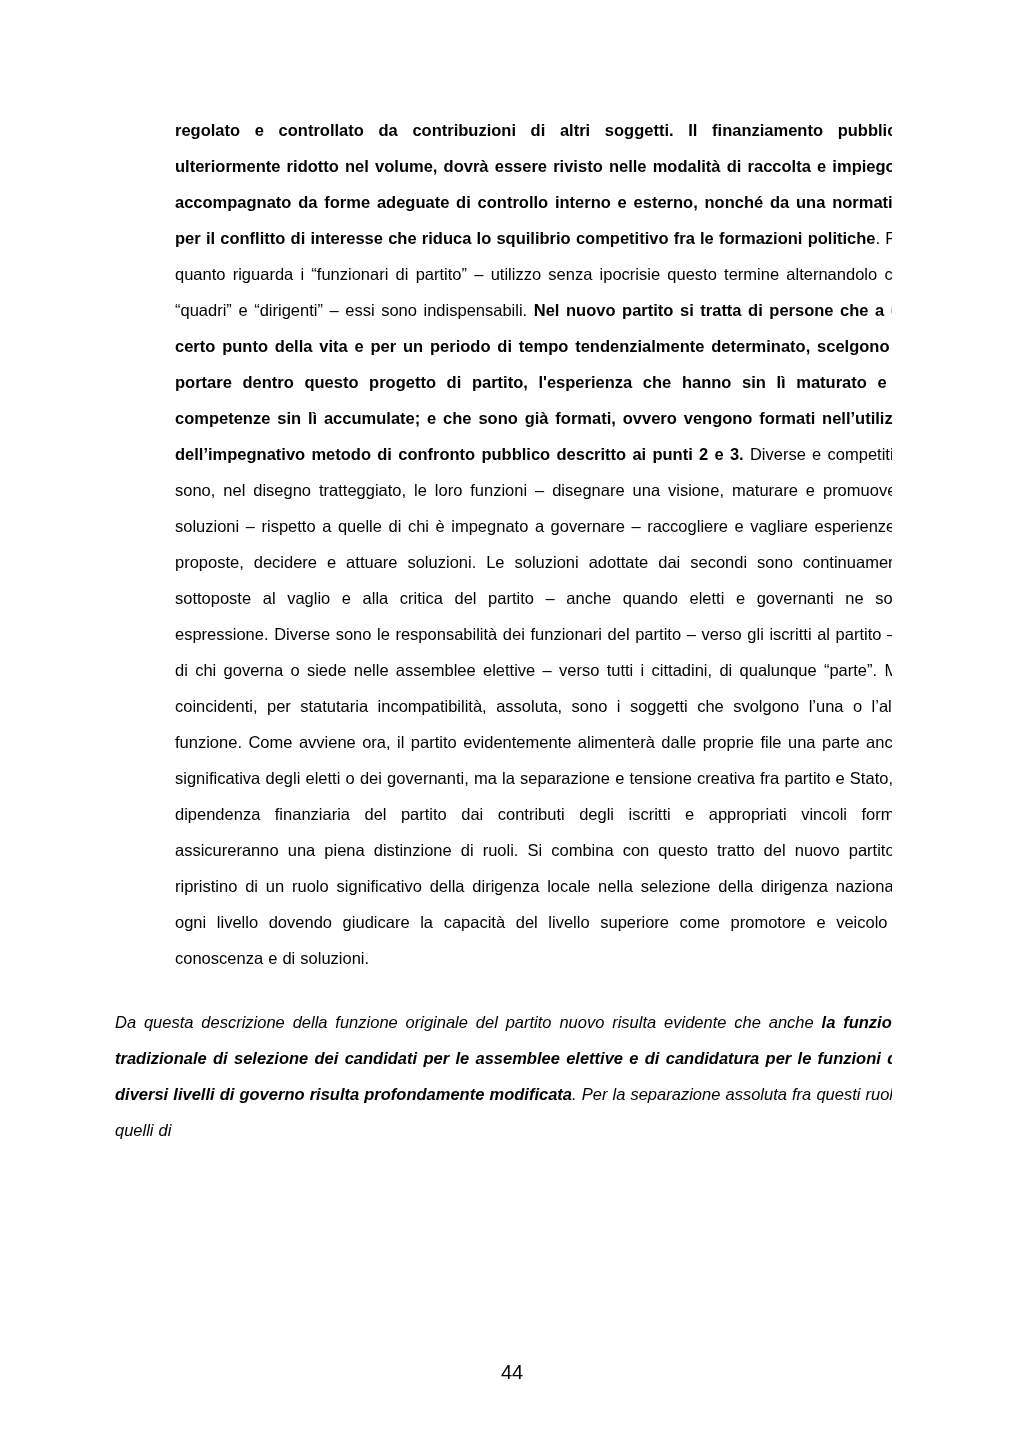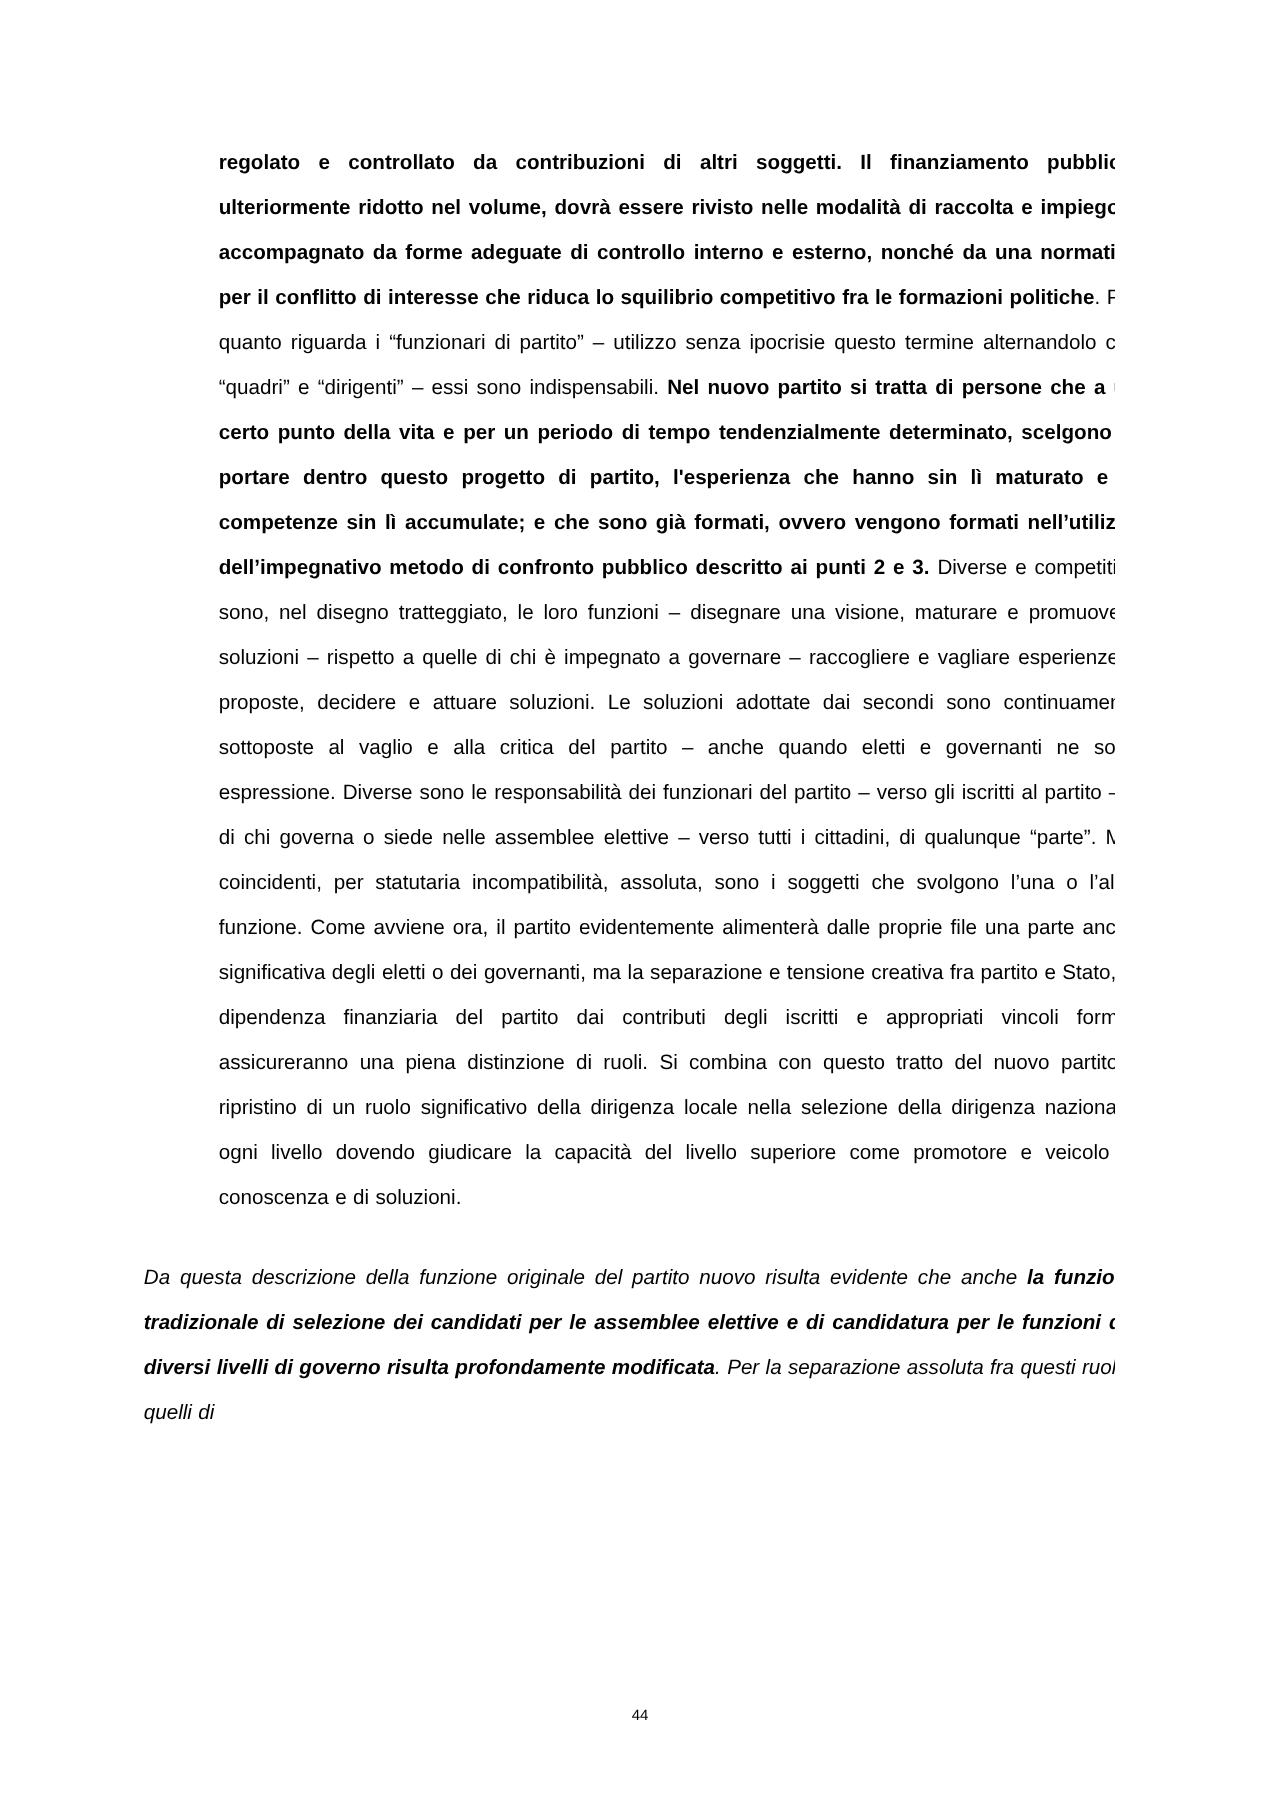--- a/index.html
+++ b/index.html
@@ -38,21 +38,21 @@
   }
   .para .bold {
     font-weight: bold;
   }
   .page-number {
     position: absolute;
     top: 1362px;
     left: 0;
     width: 1024px;
     text-align: center;
-    font-size: 12px;
+    font-size: 20px;
     line-height: 20px;
   }
 </style>
 </head>
 <body>
 
 <div class="page">
   <div class="text-body">
 
   <p class="para indented"><span class="bold">regolato e controllato da contribuzioni di altri soggetti. Il finanziamento pubblico, ulteriormente ridotto nel volume, dovrà essere rivisto nelle modalità di raccolta e impiego e accompagnato da forme adeguate di controllo interno e esterno, nonché da una normativa per il conflitto di interesse che riduca lo squilibrio competitivo fra le formazioni politiche</span><span class="">. Per quanto riguarda i “funzionari di partito” – utilizzo senza ipocrisie questo termine alternandolo con “quadri” e “dirigenti” – essi sono indispensabili. </span><span class="bold">Nel nuovo partito si tratta di persone che a un certo punto della vita e per un periodo di tempo tendenzialmente determinato, scelgono di portare dentro questo progetto di partito, l'esperienza che hanno sin lì maturato e le competenze sin lì accumulate; e che sono già formati, ovvero vengono formati nell’utilizzo dell’impegnativo metodo di confronto pubblico descritto ai punti 2 e 3.</span><span class=""> Diverse e competitive sono, nel disegno tratteggiato, le loro funzioni – disegnare una visione, maturare e promuovere soluzioni – rispetto a quelle di chi è impegnato a governare – raccogliere e vagliare esperienze e proposte, decidere e attuare soluzioni. Le soluzioni adottate dai secondi sono continuamente sottoposte al vaglio e alla critica del partito – anche quando eletti e governanti ne sono espressione. Diverse sono le responsabilità dei funzionari del partito – verso gli iscritti al partito – e di chi governa o siede nelle assemblee elettive – verso tutti i cittadini, di qualunque “parte”. Mai coincidenti, per statutaria incompatibilità, assoluta, sono i soggetti che svolgono l’una o l’altra funzione. Come avviene ora, il partito evidentemente alimenterà dalle proprie file una parte anche significativa degli eletti o dei governanti, ma la separazione e tensione creativa fra partito e Stato, la dipendenza finanziaria del partito dai contributi degli iscritti e appropriati vincoli formali assicureranno una piena distinzione di ruoli. Si combina con questo tratto del nuovo partito il ripristino di un ruolo significativo della dirigenza locale nella selezione della dirigenza nazionale, ogni livello dovendo giudicare la capacità del livello superiore come promotore e veicolo di conoscenza e di soluzioni.</span></p>

